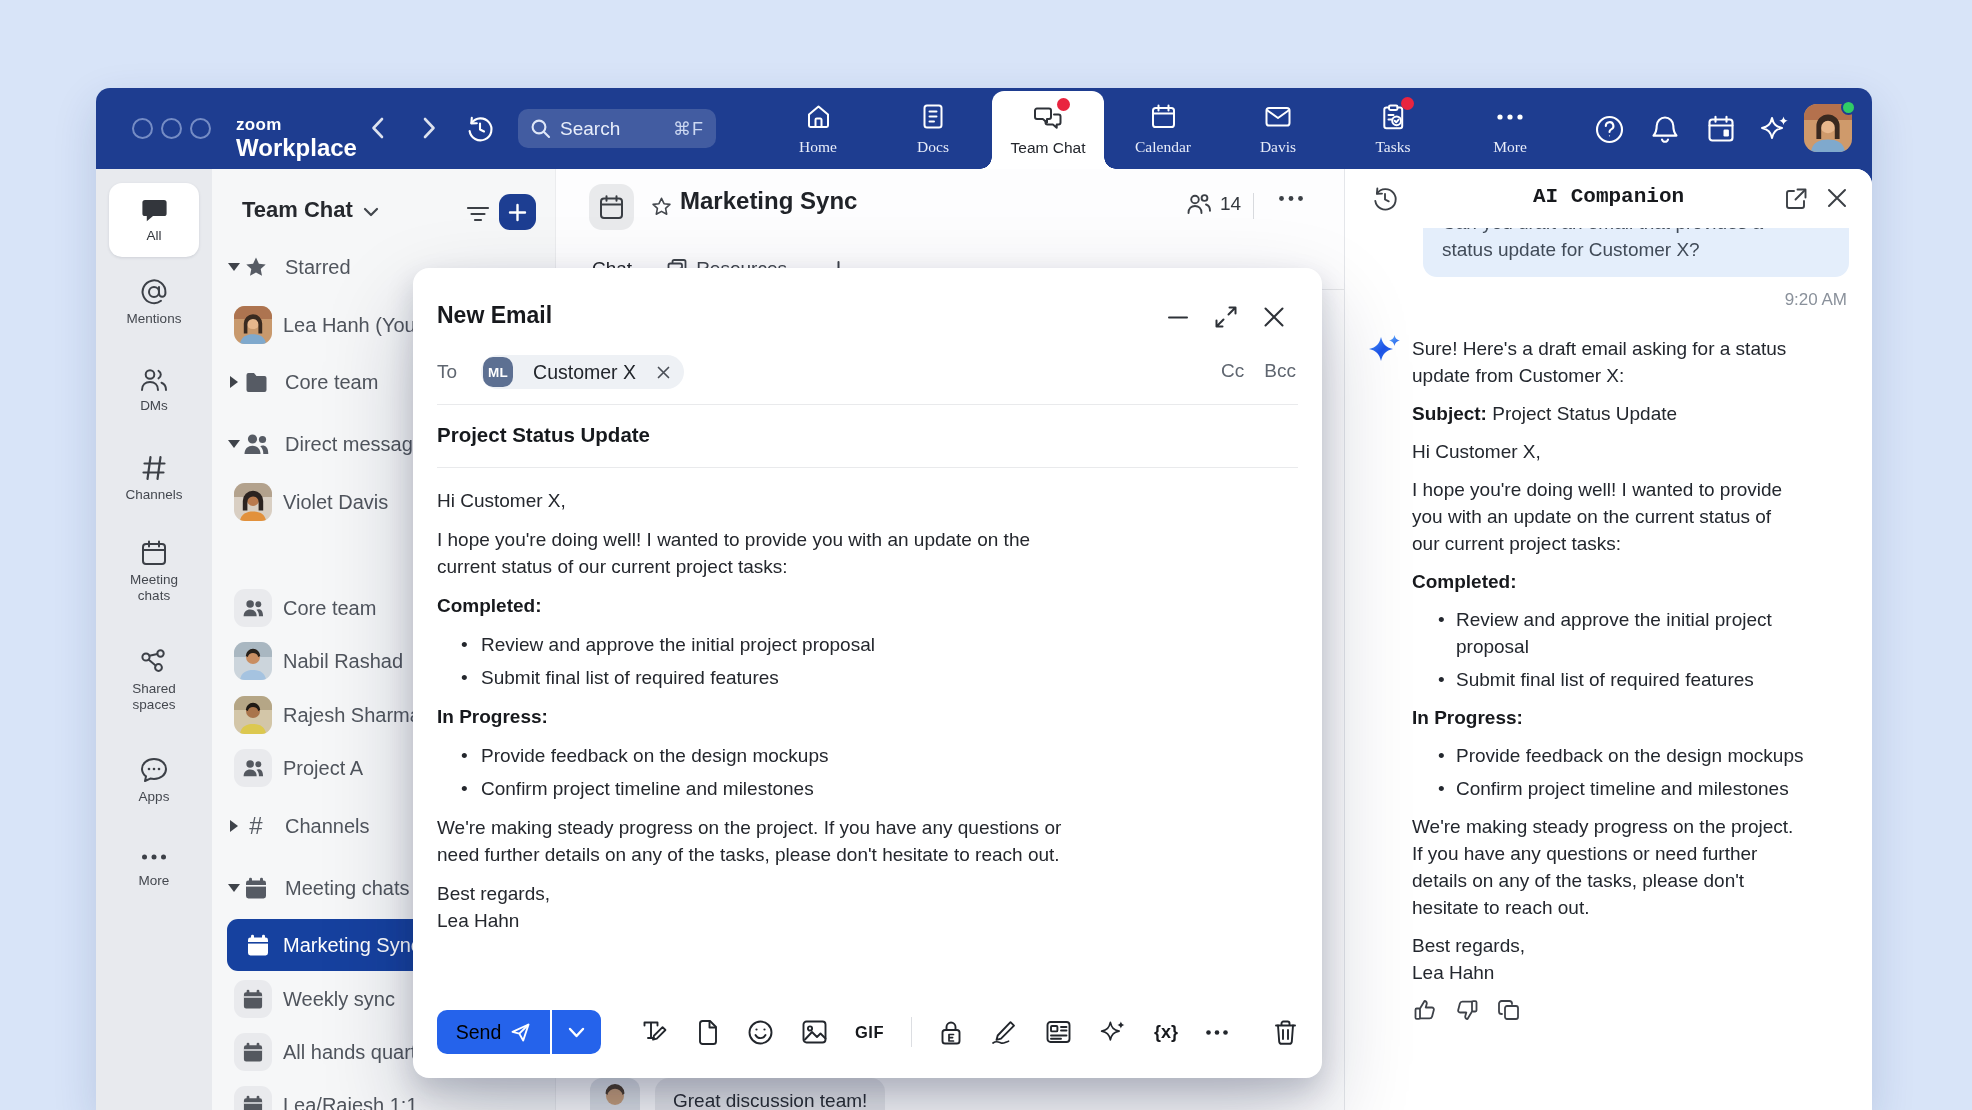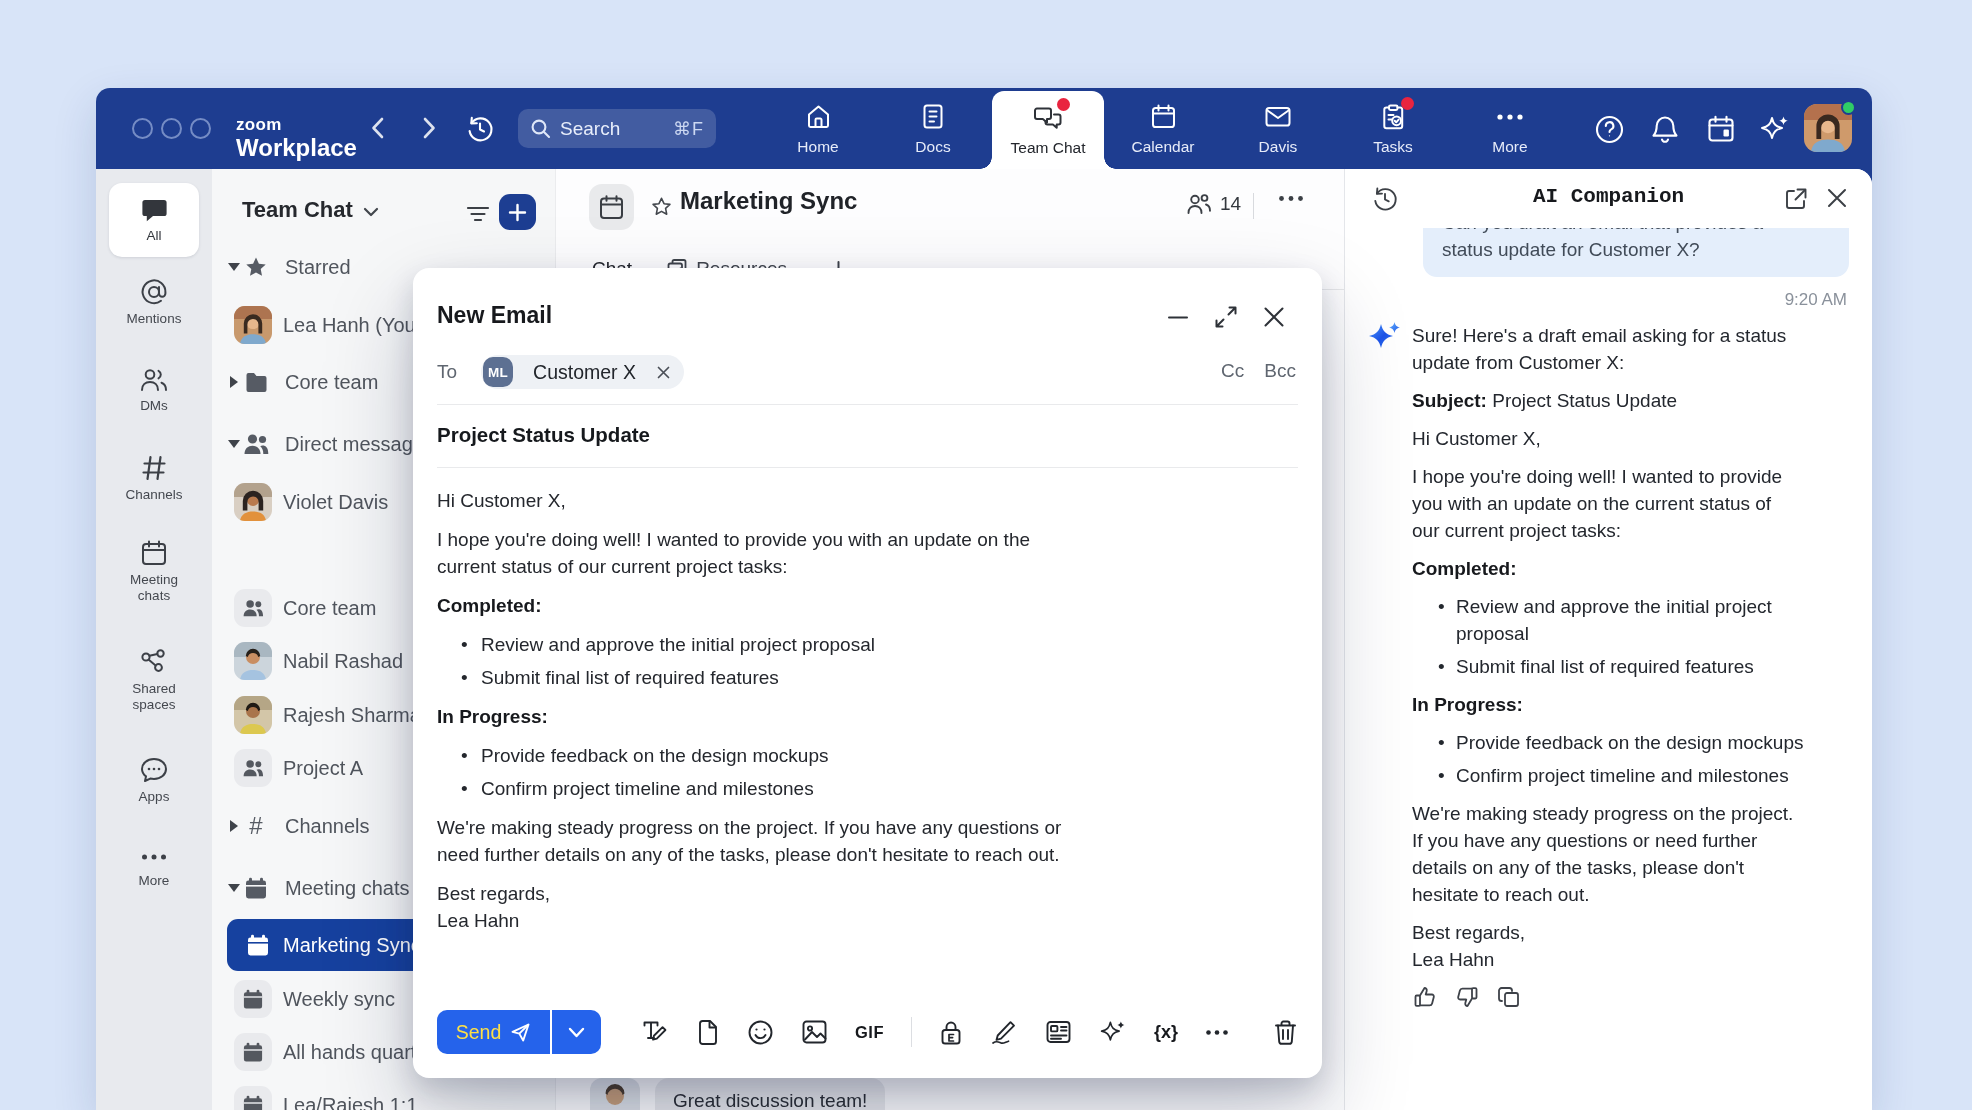--- a/index.html
+++ b/index.html
@@ -19,21 +19,21 @@
   .brand { position:absolute; left:140px; top:28px; line-height:1; }
   .brand .z1 { font-size:17px; font-weight:600; letter-spacing:.3px; color:#fff; }
   .brand .z2 { font-size:24px; font-weight:600; color:#fff; margin-top:3px; }
   .navarrow { position:absolute; top:24px; width:32px; height:32px; display:flex; align-items:center; justify-content:center; color:rgba(255,255,255,.85); }
   .histbtn { position:absolute; top:24px; width:34px; height:34px; display:flex; align-items:center; justify-content:center; color:#fff; }
   .searchbar { position:absolute; left:422px; top:21px; width:198px; height:39px; border-radius:10px;
                background:rgba(255,255,255,.16); display:flex; align-items:center; padding:0 12px; gap:9px; }
   .searchbar .stext { font-size:19px; color:#e8eefb; flex:1; }
   .searchbar .skey { font-size:18px; color:#ccd8f2; letter-spacing:1px; }
   .tnav-item { position:absolute; top:0; width:104px; height:81px; display:flex; flex-direction:column; align-items:center; justify-content:center; gap:6px; color:#fff; }
-  .tnav-item .lbl { font-size:15.5px; color:#e7ecf9; }
+  .tnav-item .lbl { font-size:15.5px; color:#e7ecf9;font-family:Liberation Serif, serif; }
   .tnav-item .nicon { position:relative; height:30px; display:flex; align-items:center; }
   .tc-tab { position:absolute; left:896px; top:3px; width:112px; height:78px; background:#fff; border-radius:12px 12px 0 0;
             display:flex; flex-direction:column; align-items:center; justify-content:center; gap:6px; }
   .tc-tab::before { content:""; position:absolute; left:-12px; bottom:0; width:12px; height:12px;
             background:radial-gradient(circle at 0 0, rgba(0,0,0,0) 11.5px, #fff 12px); }
   .tc-tab::after { content:""; position:absolute; right:-12px; bottom:0; width:12px; height:12px;
             background:radial-gradient(circle at 100% 0, rgba(0,0,0,0) 11.5px, #fff 12px); }
   .tc-tab .lbl { font-size:15.5px; color:#23262c; }
   .tc-tab .nicon { position:relative; height:30px; display:flex; align-items:center; color:#2e3238; }
   .reddot { position:absolute; top:-5px; right:-7px; width:13px; height:13px; border-radius:50%; background:#e9243f; }
@@ -101,21 +101,21 @@
   .vdiv { position:absolute; left:1248px; top:0; width:1px; height:941px; background:#e4e6ea; }
   .panel { position:absolute; left:1249px; top:0; width:527px; height:941px; background:#fff; border-top-right-radius:16px; }
   .p-head { position:absolute; left:0; top:0; width:527px; height:59px; background:#fff; border-top-right-radius:16px; z-index:3;font-family:Liberation Mono, monospace; }
   .p-hist { position:absolute; left:26px; top:16px; width:28px; height:28px; color:#3c4046; }
   .p-title { position:absolute; left:0; top:16px; width:527px; text-align:center; font-size:21px; font-weight:700; color:#17191d; }
   .p-open { position:absolute; left:438px; top:17px; width:26px; height:26px; color:#3c4046; }
   .p-close { position:absolute; left:480px; top:17px; width:26px; height:26px; color:#3c4046; }
   .p-scroll { position:absolute; left:0; top:59px; width:527px; height:882px; overflow:hidden; }
   .u-bubble { margin:-33px 23px 0 78px; background:#e4eefb; border-radius:14px; padding:14px 19px; font-size:19px; line-height:27px; color:#414b58; white-space:pre-line; }
   .u-time { text-align:right; margin:13px 25px 0 0; font-size:17px; color:#8a919b; }
-  .ai-row { position:relative; margin-top:12px; }
+  .ai-row { position:relative; margin-top:25px; }
   .ai-logo { position:absolute; left:20px; top:-4px; width:40px; height:40px; }
   .ai-body { margin:0 27px 0 67px; font-size:19px; line-height:27px; color:#23272e; }
   .ai-body p { margin:0 0 11px 0; white-space:pre-line; }
   .ai-body .hd { font-weight:700; color:#17191d; }
   .ai-body ul { list-style:none; margin:0 0 11px 0; }
   .ai-body li { position:relative; padding-left:44px; white-space:pre-line; margin-bottom:6px; }
   .ai-body li::before { content:"\2022"; position:absolute; left:26px; top:0; color:#23272e; }
   .fb-row { display:flex; gap:18px; margin:12px 0 0 68px; color:#3e4249; }
 
   
@@ -138,21 +138,21 @@
   .m-div2 { position:absolute; left:24px; top:199px; width:861px; height:1px; background:#e9eaec; }
   .m-body { position:absolute; left:24px; top:219px; width:861px; font-size:19px; line-height:27px; color:#24272d; }
   .m-body p { margin:0 0 12px 0; white-space:pre-line; }
   .m-body .hd { font-weight:700; color:#17191d; margin-bottom:12px; }
   .m-body ul { list-style:none; margin:0 0 12px 0; }
   .m-body li { position:relative; padding-left:44px; margin-bottom:6px; }
   .m-body li::before { content:"\2022"; position:absolute; left:24px; top:0; }
   .m-sig { margin-top:57px; }
   .m-toolbar { position:absolute; left:24px; top:742px; width:861px; height:44px; display:flex; align-items:center; }
   .sendbtn { display:flex; height:44px; }
-  .sendbtn .s1 { width:113px; background:#2563eb; color:#fde047; font-size:19.5px; border-radius:10px 0 0 10px;
+  .sendbtn .s1 { width:113px; background:#2563eb; color:#000000; font-size:19.5px; border-radius:10px 0 0 10px;
                  display:flex; align-items:center; justify-content:center; gap:9px; }
   .sendbtn .s2 { width:49px; background:#2563eb; color:#fff; border-radius:0 10px 10px 0; margin-left:2px;
                  display:flex; align-items:center; justify-content:center; }
   .tb-icons { display:flex; align-items:center; margin-left:41px; gap:27px; color:#22262c; }
   .tb-vdiv { width:1px; height:30px; background:#dcdee2; }
   .tb-gif { font-size:16.5px; font-weight:800; letter-spacing:.5px; color:#17191d; }
   .tb-var { font-size:18px; font-weight:600; color:#17191d; }
   .tb-trash { margin-left:auto; color:#22262c; display:flex; }
 
   svg { display:block; }

